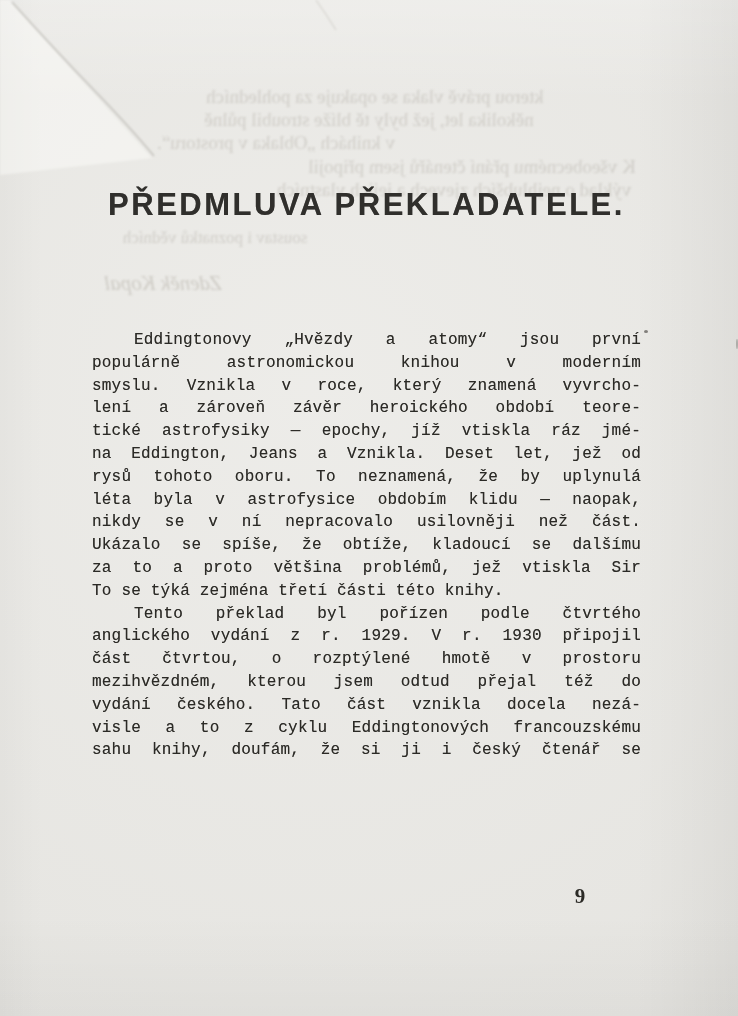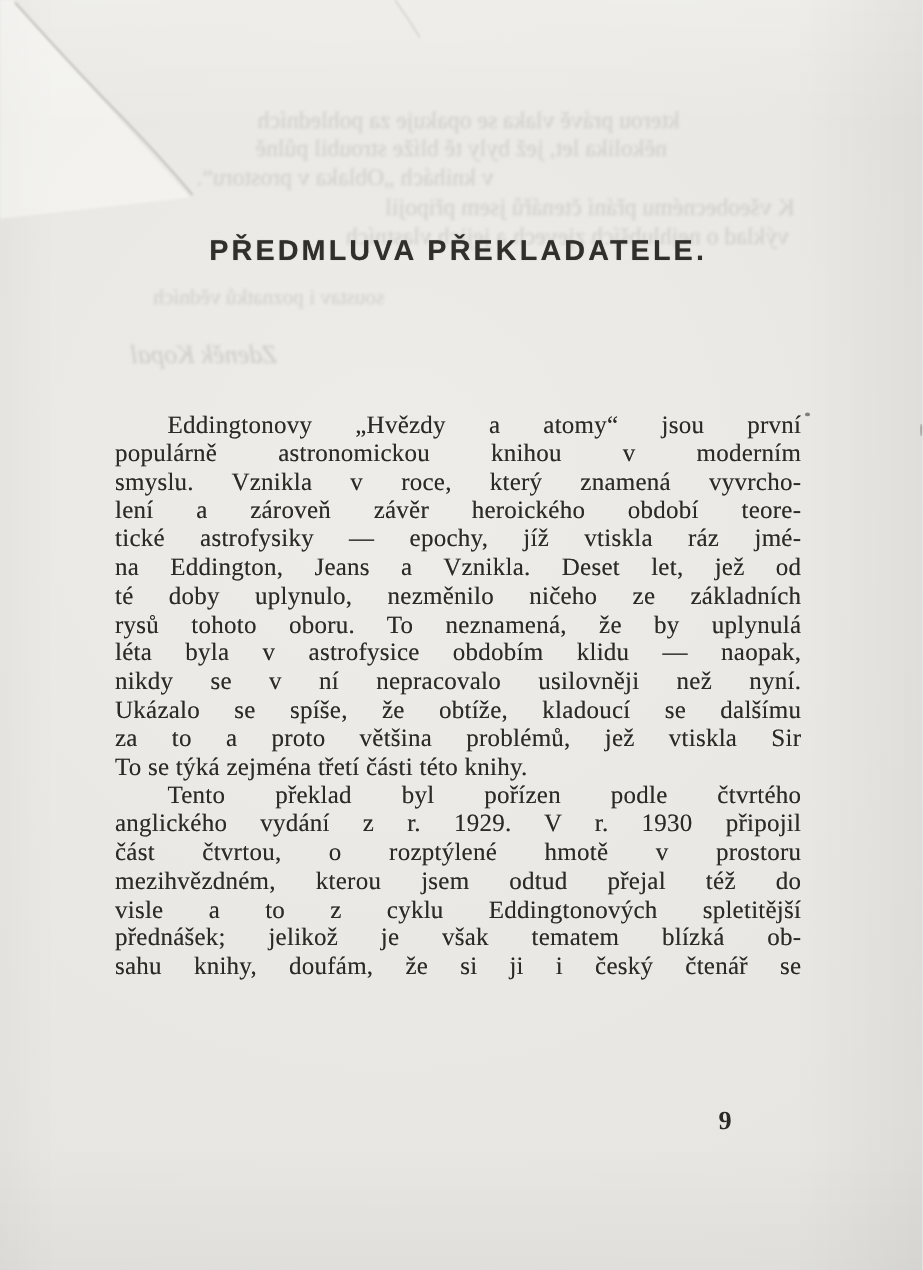--- a/index.html
+++ b/index.html
@@ -16,31 +16,32 @@
     background:
       linear-gradient(to right, rgba(0,0,0,0.025), rgba(0,0,0,0) 6%, rgba(0,0,0,0) 86%, rgba(0,0,0,0.045)),
       linear-gradient(to bottom, rgba(255,255,255,0.25), rgba(0,0,0,0) 10%, rgba(0,0,0,0) 90%, rgba(0,0,0,0.03)),
       radial-gradient(ellipse 120% 90% at 42% 38%, rgba(255,255,255,0.18), rgba(0,0,0,0.015) 85%);
   }
   .page-title {
     position:absolute; top:187px; left:92px; width:549px;
     text-align:center;
     font-family:"Liberation Sans", sans-serif;
     font-weight:bold;
-    font-size:23px;
+    font-size:31px;
     letter-spacing:2.5px;
     color:#302f2c;
     text-shadow:0 0 0.6px rgba(48,47,44,0.55);
   }
   .body-text {
     position:absolute; top:329px; left:92px; width:549px;
-    font-size:20px;
+    font-size:16px;
     color:#2b2a26;
     letter-spacing:0.2px;
     text-shadow:0 0 0.5px rgba(43,42,38,0.5);
+    font-family:Liberation Mono, monospace;
   }
   .body-text .line {
     height:22.8px; line-height:22.8px;
     text-align:justify;
     text-align-last:justify;
     overflow:hidden;
   }
   .body-text .line.indent { padding-left:42px; }
   .body-text .line.plain { text-align-last:left; }
   .page-number {
@@ -101,32 +102,31 @@
 
 <div class="page-title">PŘEDMLUVA PŘEKLADATELE.</div>
 
 <div class="body-text">
     <div class="line indent">Eddingtonovy „Hvězdy a atomy“ jsou první</div>
     <div class="line">populárně astronomickou knihou v moderním</div>
     <div class="line">smyslu. Vznikla v roce, který znamená vyvrcho-</div>
     <div class="line">lení a zároveň závěr heroického období teore-</div>
     <div class="line">tické astrofysiky — epochy, jíž vtiskla ráz jmé-</div>
     <div class="line">na Eddington, Jeans a Vznikla. Deset let, jež od</div>
-    <div class="line">té doby uplynulo, nezměnilo ničeho ze základních</div>
     <div class="line">rysů tohoto oboru. To neznamená, že by uplynulá</div>
     <div class="line">léta byla v astrofysice obdobím klidu — naopak,</div>
-    <div class="line">nikdy se v ní nepracovalo usilovněji než nyní.</div>
+    <div class="line">nikdy se v ní nepracovalo usilovněji než část.</div>
     <div class="line">Ukázalo se spíše, že obtíže, kladoucí se dalšímu</div>
     <div class="line">za to a proto většina problémů, jež vtiskla Sir</div>
     <div class="line plain">To se týká zejména třetí části této knihy.</div>
     <div class="line indent">Tento překlad byl pořízen podle čtvrtého</div>
     <div class="line">anglického vydání z r. 1929. V r. 1930 připojil</div>
     <div class="line">část čtvrtou, o rozptýlené hmotě v prostoru</div>
     <div class="line">mezihvězdném, kterou jsem odtud přejal též do</div>
-    <div class="line">visle a to z cyklu Eddingtonových spletitější</div>
-    <div class="line">přednášek; jelikož je však tematem blízká ob-</div>
+    <div class="line">vydání českého. Tato část vznikla docela nezá-</div>
+    <div class="line">visle a to z cyklu Eddingtonových francouzskému</div>
     <div class="line">sahu knihy, doufám, že si ji i český čtenář se</div>
   </div>
 
 <div class="page-number">9</div>
 
 <div class="speck" style="top:330px; left:644px; width:4px; height:3px; opacity:0.7;"></div>
 <div class="speck" style="top:339px; left:736px; width:2px; height:10px; opacity:0.35;"></div>
 
 </body></html>

